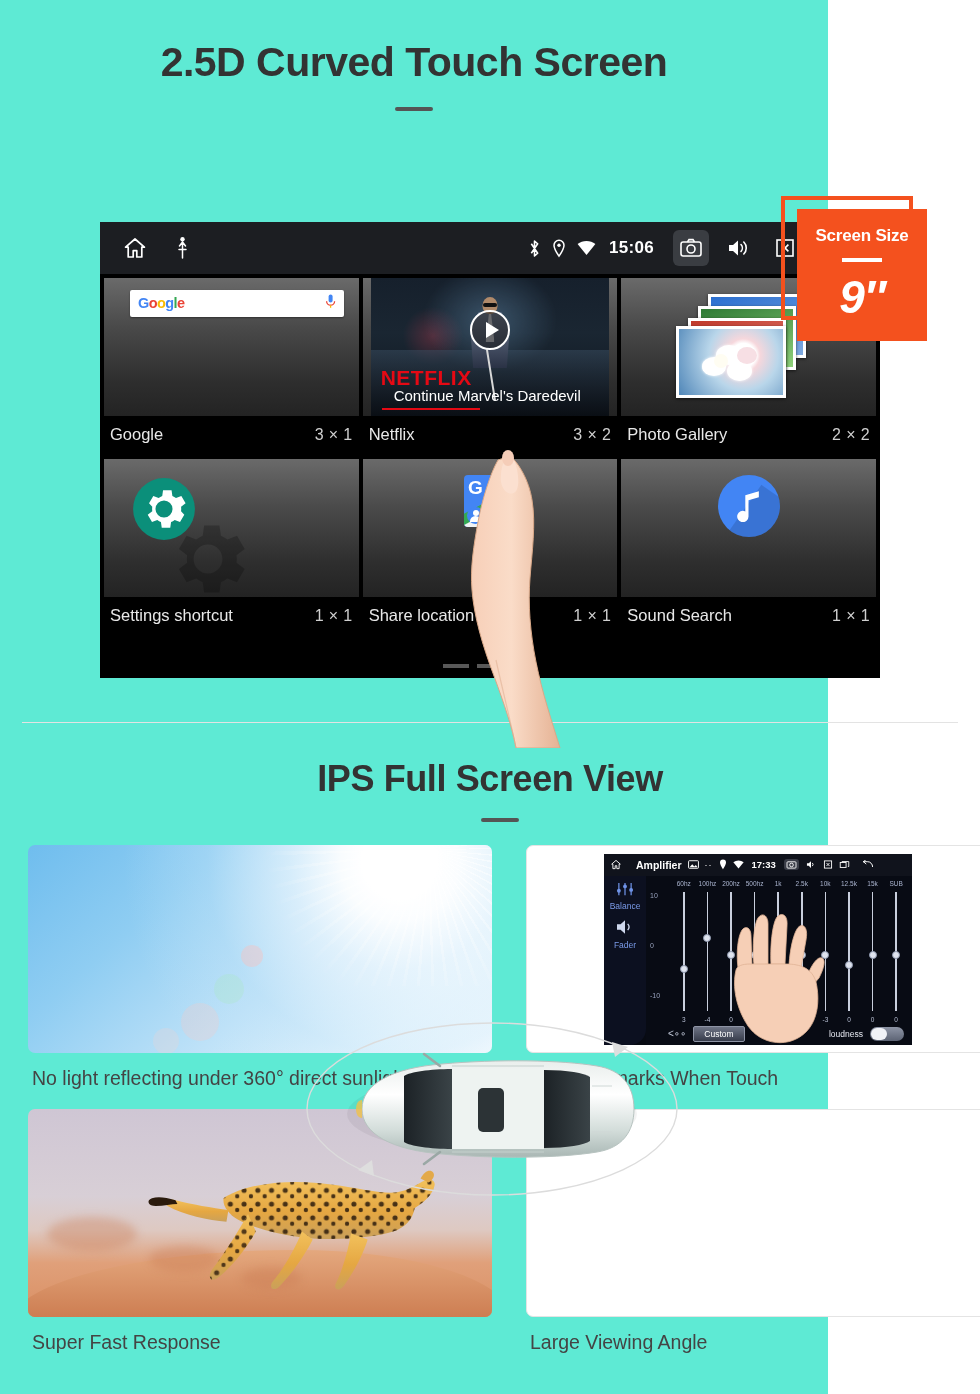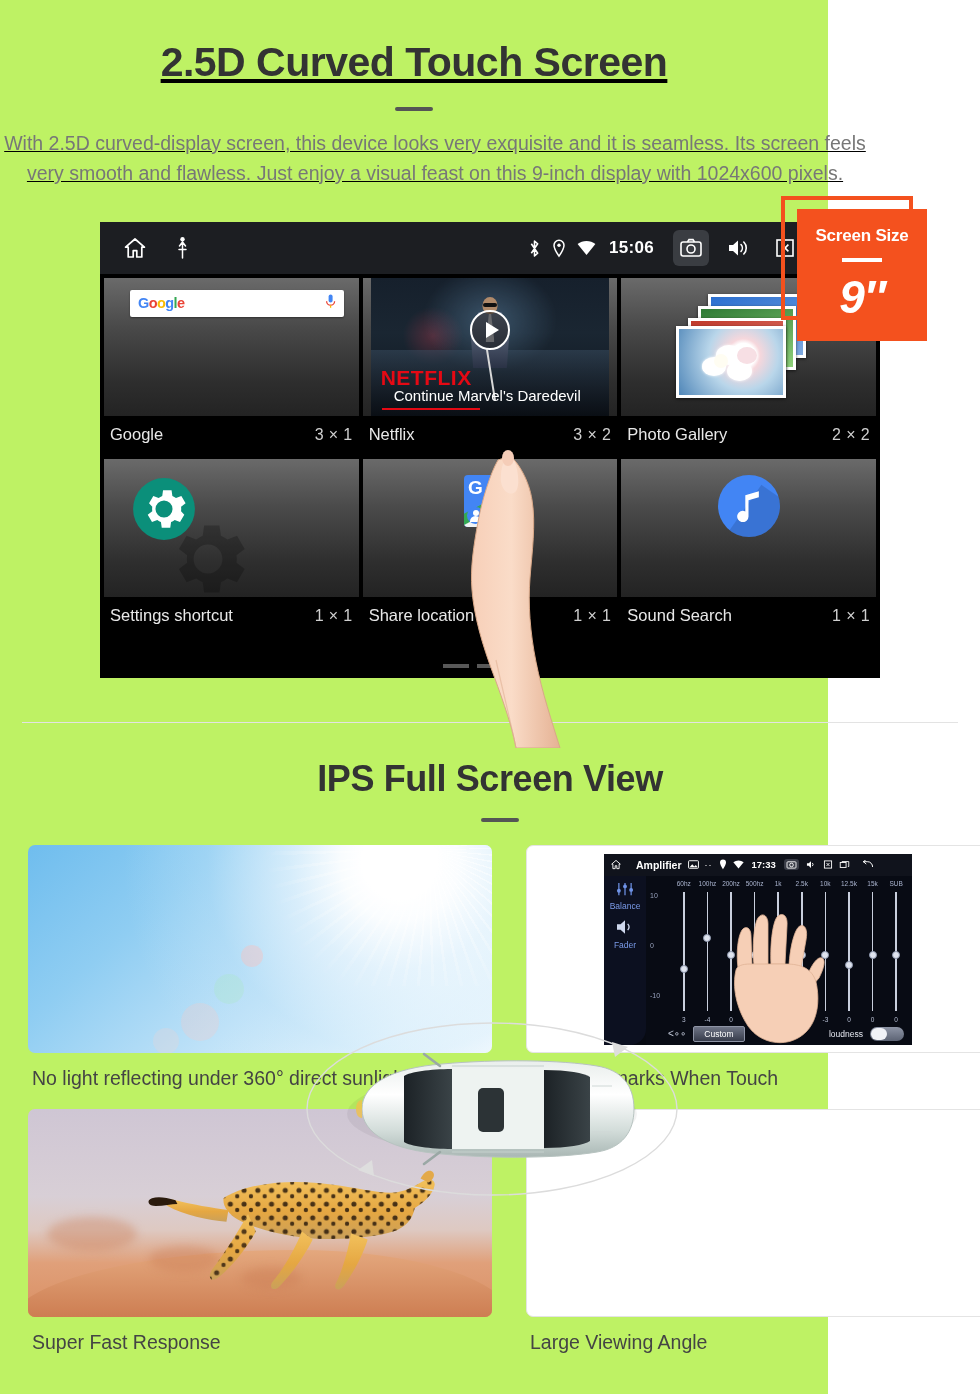--- a/index.html
+++ b/index.html
@@ -3,21 +3,21 @@
 <meta charset="utf-8">
 <style>
   * { box-sizing: border-box; margin: 0; padding: 0; }
   html, body {
     width: 980px;
     height: 1394px;
     background: #ffffff;
     font-family: "Liberation Sans", sans-serif;
     overflow: hidden;
   }
-  .page { position: relative; width: 828px; height: 1394px; background:#bef264;text-decoration:underline; }
+  .page { position: relative; width: 828px; height: 1394px; background:#5eead4; }
 
   
   .sec1-title {
     text-align: center;
     font-size: 41px;
     font-weight: bold;
     color: #333333;
     letter-spacing: -0.5px;
     padding-top: 39px;
   }
@@ -242,21 +242,20 @@
   
   .car-wrap { position:absolute; inset:0; display:flex; align-items:center; justify-content:center; }
 </style>
 </head>
 <body>
 
 <div class="page">
 
   <h1 class="sec1-title">2.5D Curved Touch Screen</h1>
   <div class="rule"></div>
-  <p class="sec1-desc">With 2.5D curved-display screen, this device looks very exquisite and it is seamless. Its screen feels very smooth and flawless. Just enjoy a visual feast on this 9-inch display with 1024x600 pixels.</p>
 
   <div class="android-wrap">
     <div class="android">
 
       <div class="statusbar">
         <div class="sb-left">
           <span class="sb-ic">
             <svg width="26" height="24" viewBox="0 0 24 24">
                 <path d="M12 3 2.6 11.2h2.6V21h5v-6.3h3.6V21h5v-9.8h2.6Z" fill="none" stroke="#fff" stroke-width="1.7" stroke-linejoin="round"></path>
               </svg>

